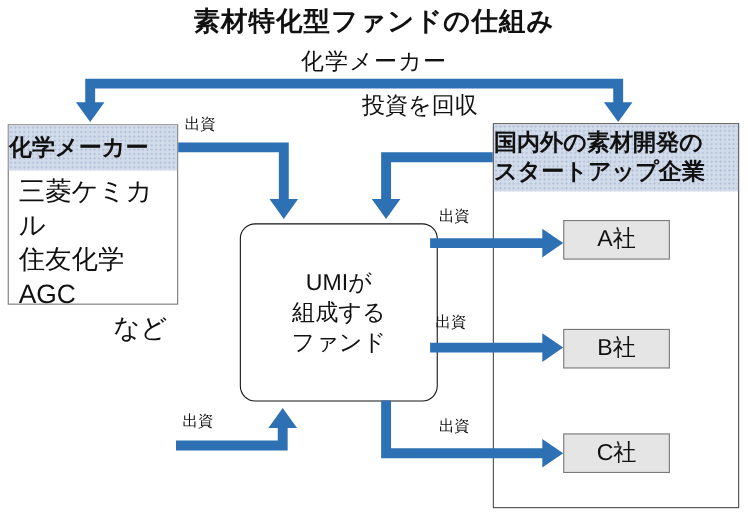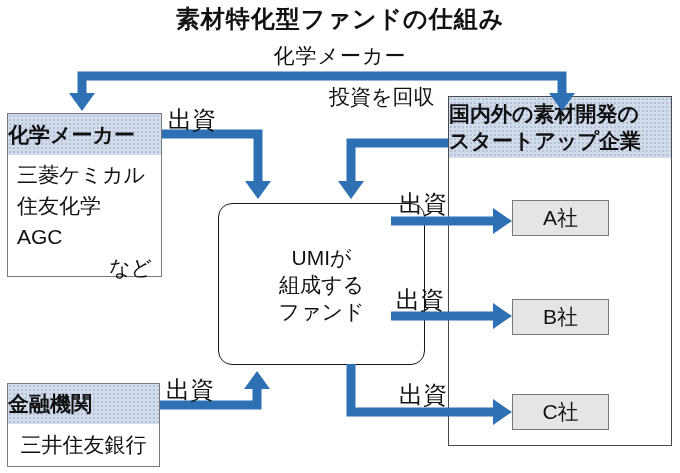--- a/index.html
+++ b/index.html
@@ -13,47 +13,47 @@
     font-size:24px; font-weight:bold; letter-spacing:1px;
   }
   .tech-label {
     position:absolute; top:42px; left:0; width:100%; text-align:center;
     font-size:21px; letter-spacing:1px;
   }
   .ipo-label {
     position:absolute; top:86px; left:329px; font-size:21px; line-height:22px;
     white-space:nowrap;
   }
-  .invest-label { position:absolute; font-size:24px; white-space:nowrap; }
+  .invest-label { position:absolute; font-size:14px; white-space:nowrap; }
   .pos-inv-chem { left:168px; top:104px; }
   .pos-inv-a    { left:399px; top:188px; }
   .pos-inv-b    { left:396px; top:284px; }
   .pos-inv-c    { left:399px; top:379px; }
   .pos-inv-fin  { left:166px; top:374px; }
 
   .box { position:absolute; background:#fff; box-sizing:border-box; }
   .box-header {
     background-color: var(--header_bg);
     background-image: radial-gradient(var(--header_dot) 1px, rgba(0,0,0,0) 1px);
     background-size: 4px 4px;
     font-weight:bold; 
   }
   .chem-box { left:7px; top:113px; width:155px; height:164px; border:1.5px solid #7a7a7a; }
   .chem-box .box-header { height:41px; line-height:41px; font-size:21px; }
-  .chem-list { padding:4px 6px 0 9px; font-size:21px; line-height:31px; }
+  .chem-list { padding:4px 6px 0 9px; font-size:24px; line-height:31px; }
   .chem-etc  { text-align:right; padding-right:3px; }
 
   .fund-box {
-    left:218px; top:203px; width:207px; height:162px;
+    left:218px; top:203px; width:180px; height:162px;
     border:1.6px solid #141414; border-radius:14px;
     display:flex; flex-direction:column; align-items:center; justify-content:center;
     font-size:21px; line-height:27px; text-align:left;
   }
 
-  .startup-box { left:448px; top:96px; width:224px; height:350px; border:1.5px solid #4a4a4a; }
+  .startup-box { left:448px; top:112px; width:224px; height:350px; border:1.5px solid #4a4a4a; }
   .startup-box .box-header { height:58px; line-height:27px; padding-top:3px; font-size:21px; }
 
   .company-box {
     position:absolute; left:512px; width:97px; height:36px;
     border:1.5px solid #7a7a7a; background:#e5e5e5; box-sizing:border-box;
     text-align:center; line-height:33px; font-size:21px;
   }
   .company-a { top:200px; } .company-b { top:299px; } .company-c { top:394px; }
 
   .fin-box { left:7px; top:383px; width:153px; height:84px; border:1.5px solid #7a7a7a; }
@@ -91,24 +91,20 @@
   <div class="box fund-box">
     <div>UMIが</div>
     <div>組成する</div>
     <div>ファンド</div>
   </div>
 
   <div class="company-box company-a">A社</div>
   <div class="company-box company-b">B社</div>
   <div class="company-box company-c">C社</div>
 
-  <div class="box fin-box">
-    <div class="box-header">金融機関</div>
-    <div class="fin-body">三井住友銀行</div>
-  </div>
 
   <svg class="connectors" width="680" height="473" viewBox="0 0 680 473">
 
     <path class="connector" d="M82 97 L82 76 L562 76 L562 97"></path>
     <polygon class="arrowhead" points="69,93 95,93 82,111"></polygon>
     <polygon class="arrowhead" points="549,93 575,93 562,111"></polygon>
 
     <path class="connector" d="M162 134 H258 V183"></path>
     <polygon class="arrowhead" points="245,181 271,181 258,199"></polygon>
 

